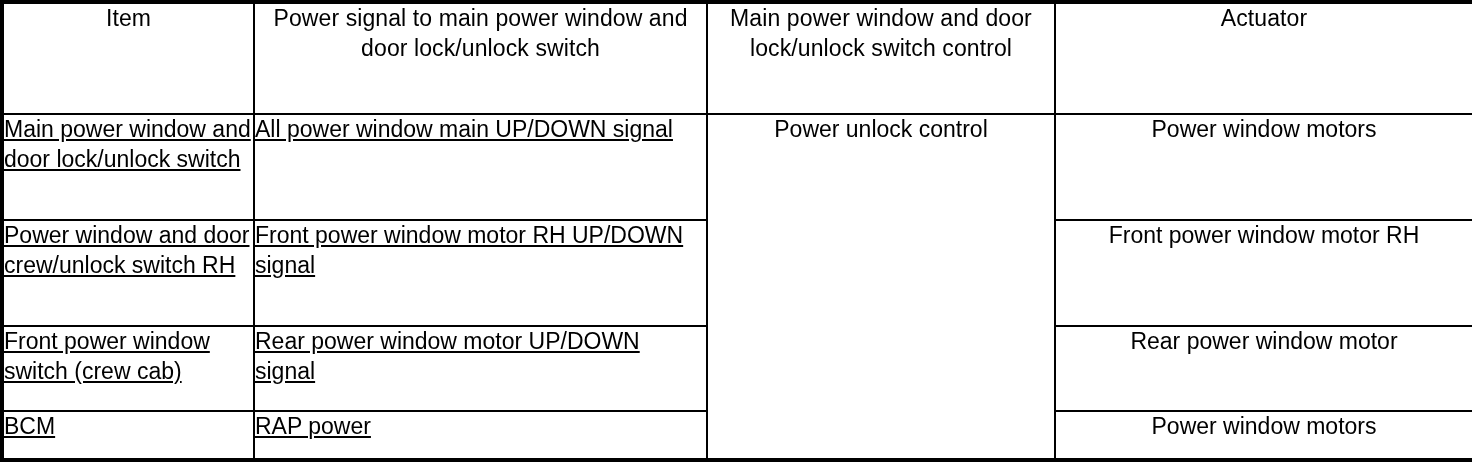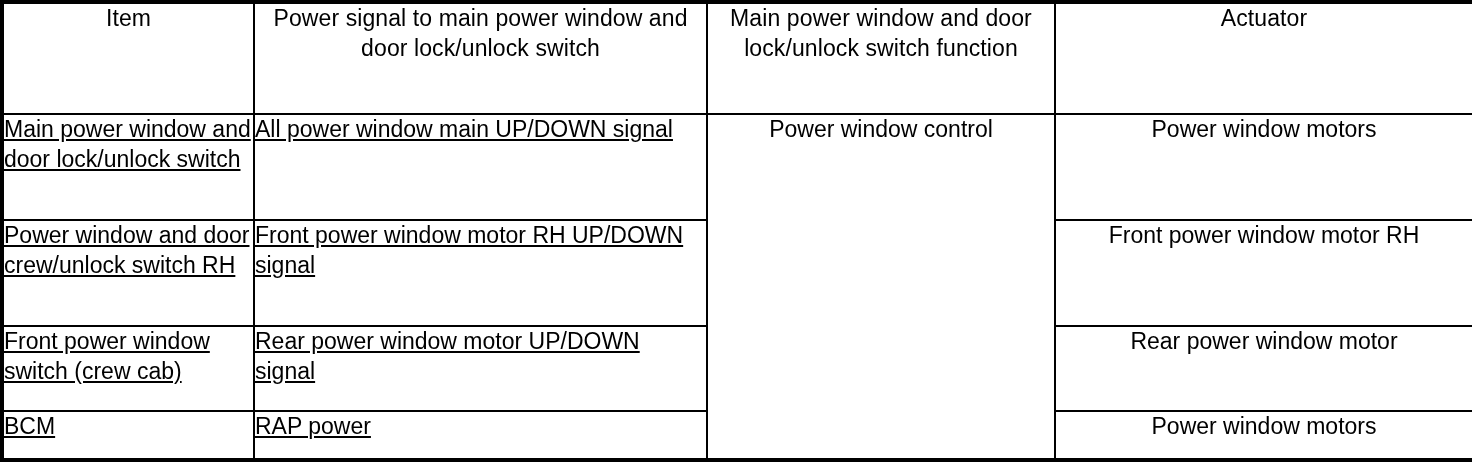--- a/index.html
+++ b/index.html
@@ -94,29 +94,29 @@
     <colgroup>
       <col class="c1">
       <col class="c2">
       <col class="c3">
       <col class="c4">
     </colgroup>
     <thead>
       <tr class="header-row">
         <th class="col-head">Item</th>
         <th class="col-head">Power signal to main power window and door lock/unlock switch</th>
-        <th class="col-head">Main power window and door lock/unlock switch function</th>
+        <th class="col-head">Main power window and door lock/unlock switch control</th>
         <th class="col-head">Actuator</th>
       </tr>
     </thead>
     <tbody>
       <tr class="row-1">
         <td class="cell left-cell">Main power window and door lock/unlock switch</td>
         <td class="cell left-cell">All power window main UP/DOWN signal</td>
-        <td class="cell merged-cell" rowspan="4">Power window control</td>
+        <td class="cell merged-cell" rowspan="4">Power unlock control</td>
         <td class="cell center-cell">Power window motors</td>
       </tr>
       <tr class="row-2">
         <td class="cell left-cell">Power window and door crew/unlock switch RH</td>
         <td class="cell left-cell">Front power window motor RH UP/DOWN signal</td>
         <td class="cell center-cell">Front power window motor RH</td>
       </tr>
       <tr class="row-3">
         <td class="cell left-cell">Front power window switch (crew cab)</td>
         <td class="cell left-cell">Rear power window motor UP/DOWN signal</td>

